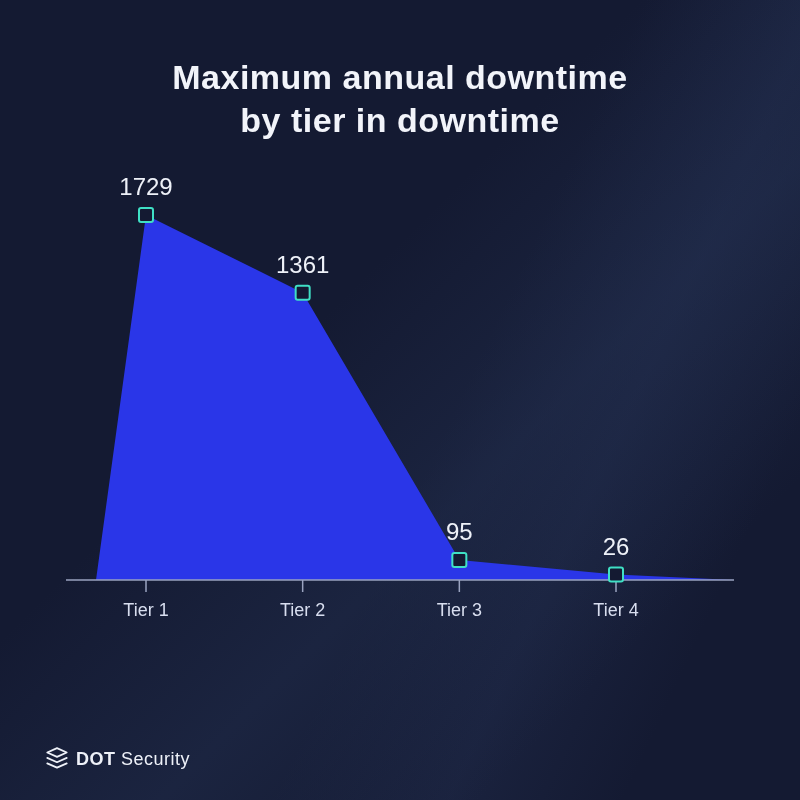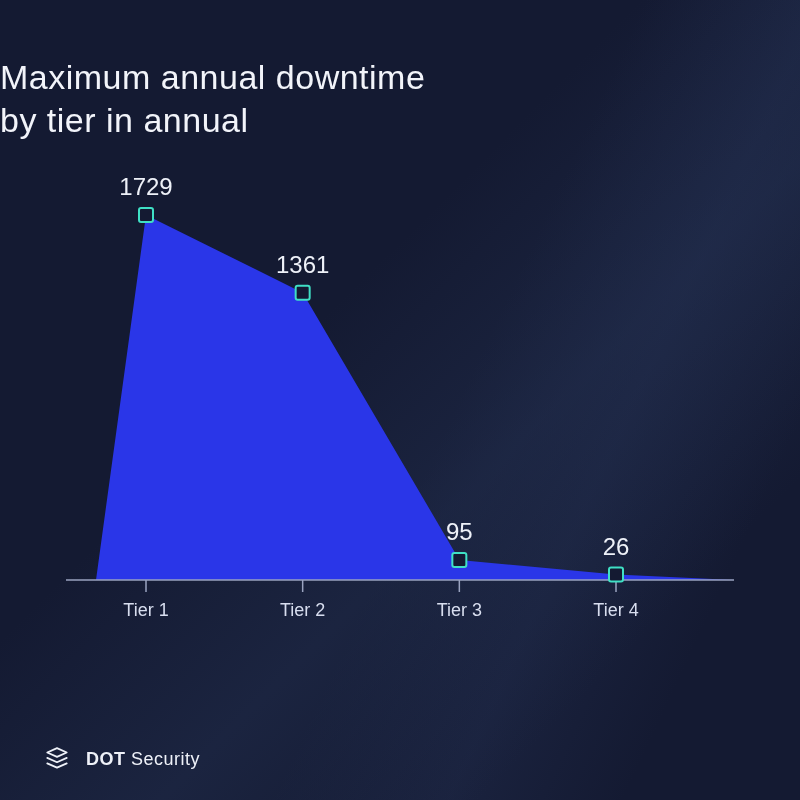--- a/index.html
+++ b/index.html
@@ -7,23 +7,24 @@
   body {
     font-family: -apple-system, BlinkMacSystemFont, "Segoe UI", Arial, sans-serif;
     background: #141a32;
     background-image:
       linear-gradient(135deg, rgba(30,40,70,0.0) 40%, rgba(40,55,90,0.35) 60%, rgba(20,30,55,0.0) 80%),
       linear-gradient(115deg, rgba(25,35,65,0.0) 55%, rgba(45,60,100,0.25) 70%, rgba(20,30,55,0.0) 85%);
     color: #e9ecf4;
     position: relative;
   }
   .title {
+    text-align: center;
     padding-top: 56px;
     font-size: 34px;
-    font-weight: 400;
+    font-weight: 700;
     letter-spacing: 0.5px;
     line-height: 1.25;
     color: #f2f4fa;
   }
   .chart-wrap {
     position: absolute;
     left: 56px;
     top: 170px;
     width: 688px;
     height: 460px;
@@ -43,40 +44,40 @@
     position: absolute;
     left: 0; right: 0; bottom: 28px;
     display: flex;
     align-items: center;
     justify-content: space-between;
     padding: 0 44px;
   }
   .brand {
     display: flex;
     align-items: center;
-    gap: 16px;
+    gap: 6px;
     color: #eef1f8;
     font-size: 18px;
     letter-spacing: 0.5px;
   }
   .brand .dot { font-weight: 700; }
   .brand .sec { font-weight: 400; }
   .source {
     color: #a8b0c9;
     font-size: 14px;
     font-weight: 300;
   }
   .logo-icon svg { display: block; }
 </style>
 </head>
 <body>
 
 <div class="title">
   <span>Maximum annual downtime</span><br>
-  <span>by tier in annual</span>
+  <span>by tier in downtime</span>
 </div>
 
 <div class="chart-wrap">
   <svg class="chart" viewBox="0 0 688 460">
     <g id="chart-g">
         <polygon points="40,410 90,44.98888888888888 246.66666666666666,122.6777777777778 403.3333333333333,389.94444444444446 560,404.5111111111111 678,410" class="area-fill"></polygon>
         <line x1="10" y1="410" x2="678" y2="410" class="axis-line"></line>
         <line x1="90" y1="410" x2="90" y2="422" class="tick-line"></line>
         <text x="90" y="446" class="tick-label">Tier 1</text>
         <rect x="83" y="37.98888888888888" width="14" height="14" rx="2" ry="2" class="marker-box"></rect>

